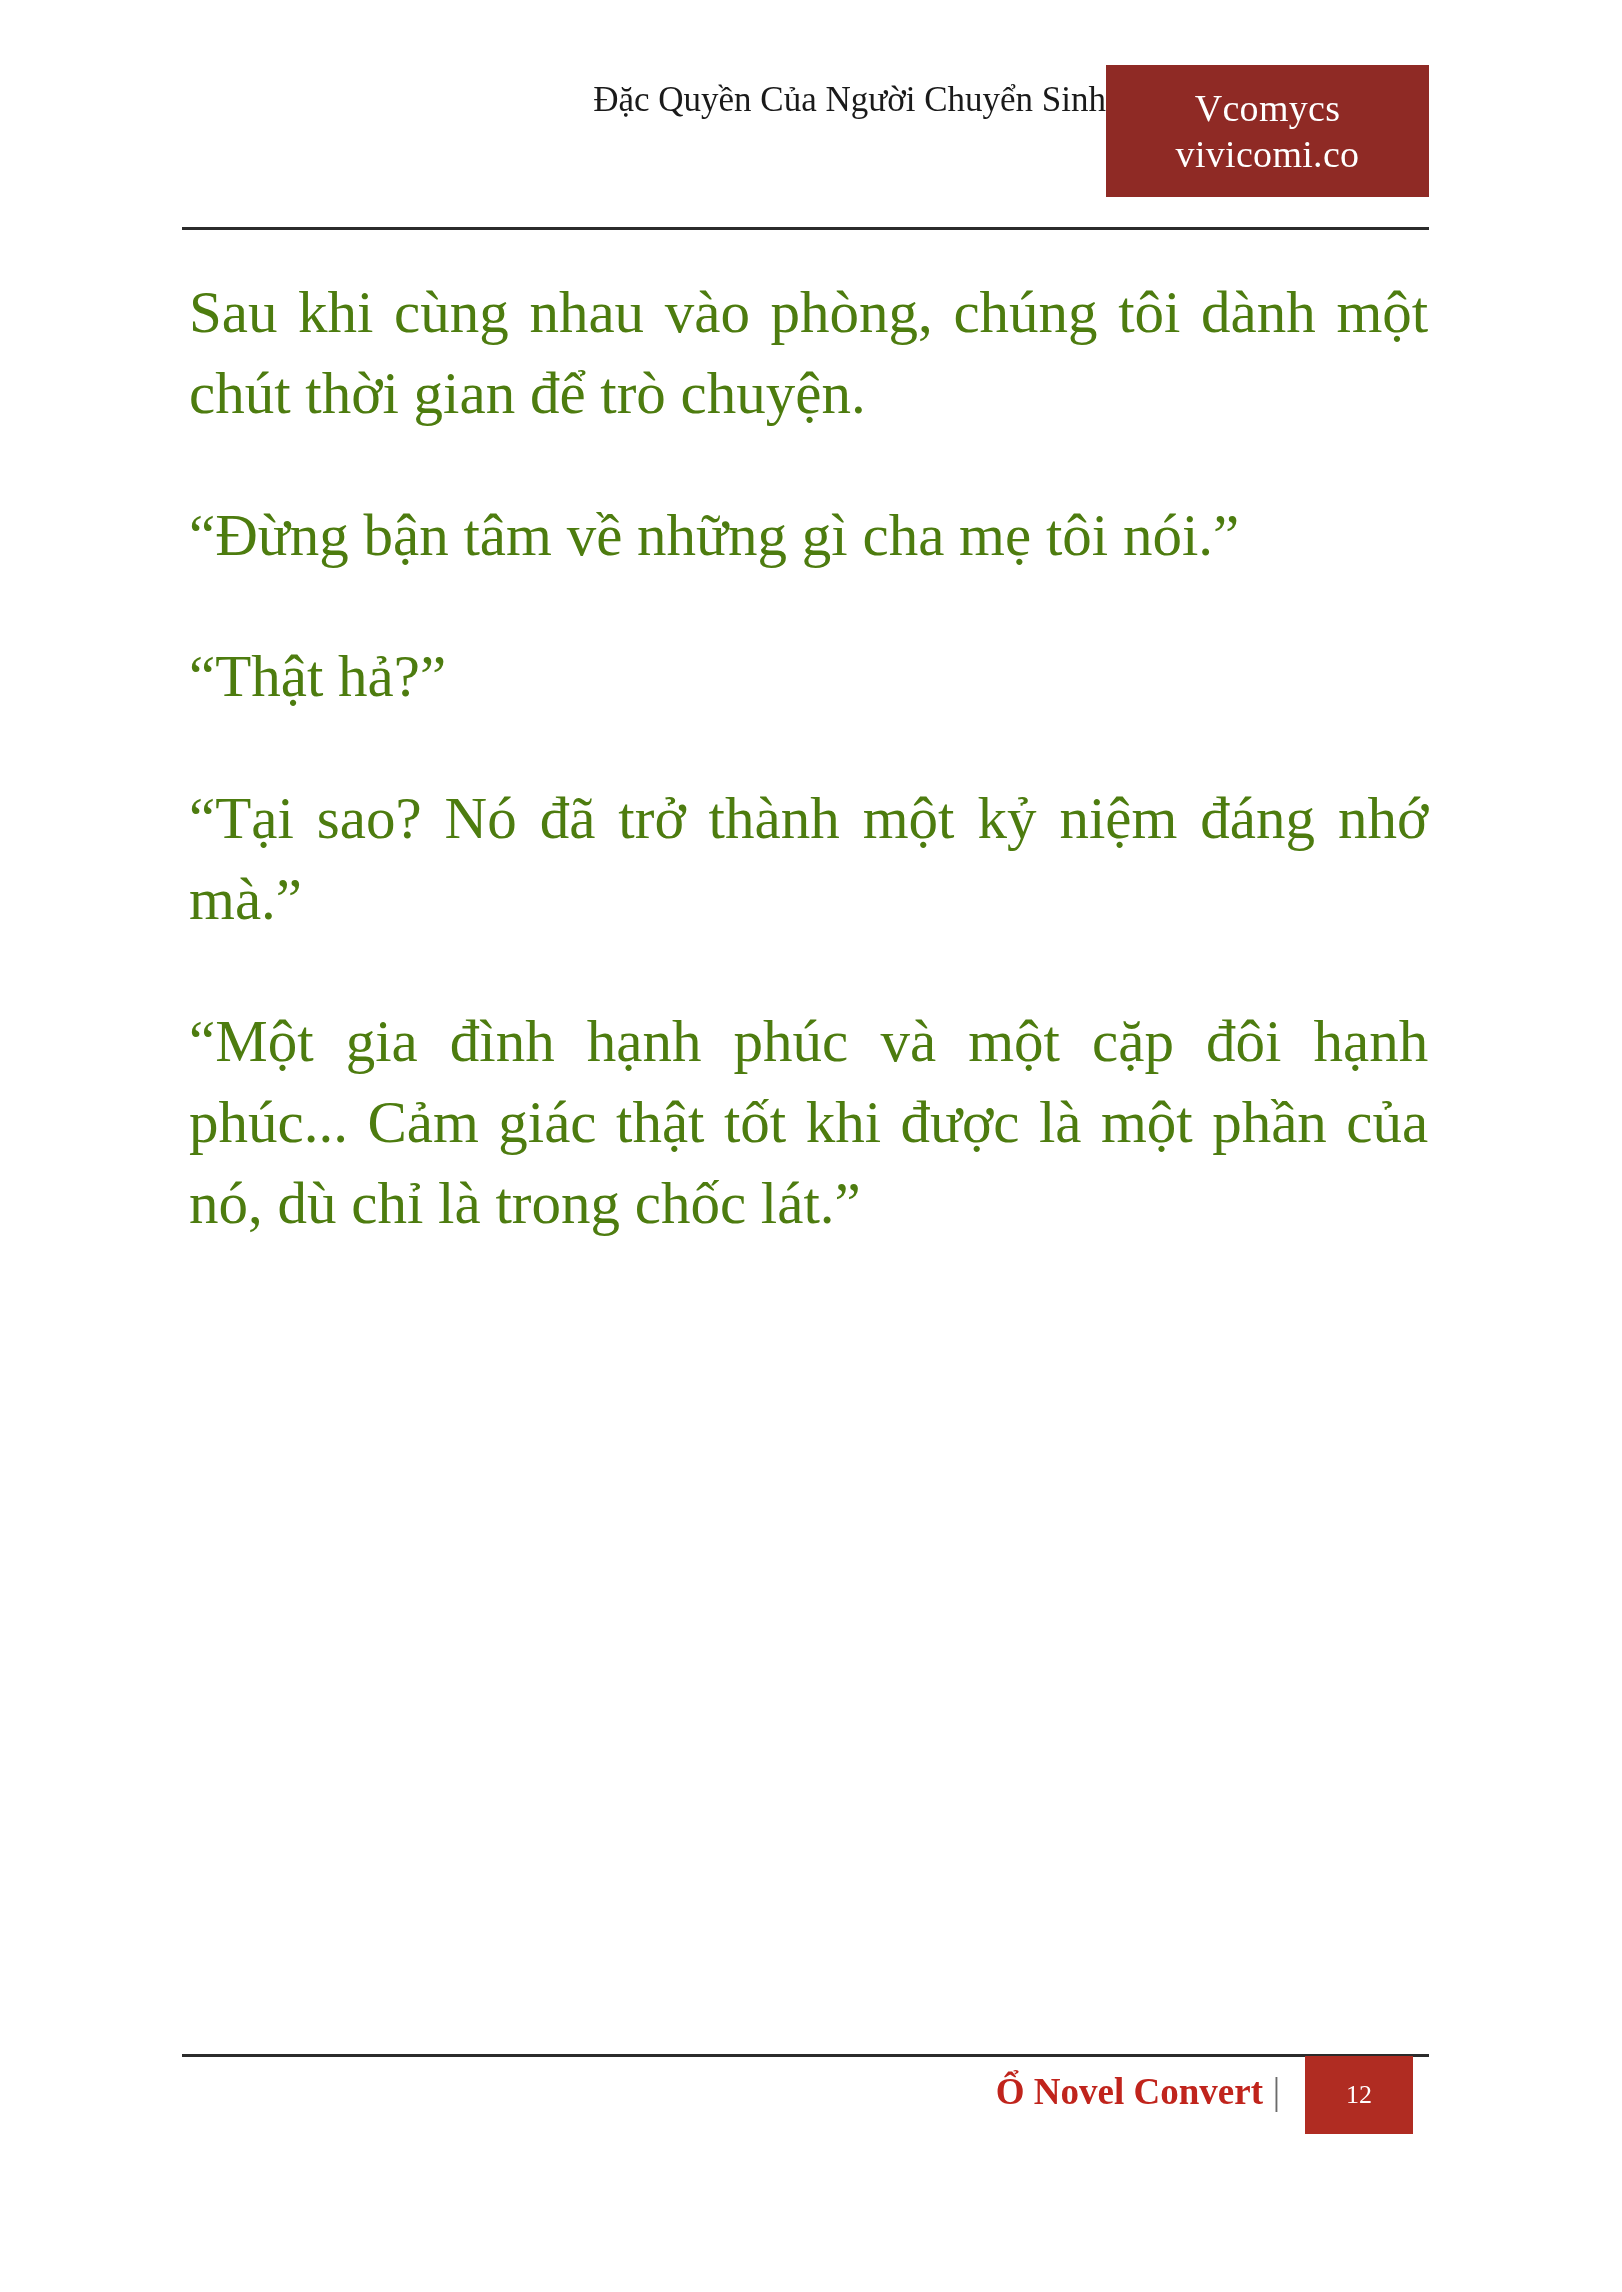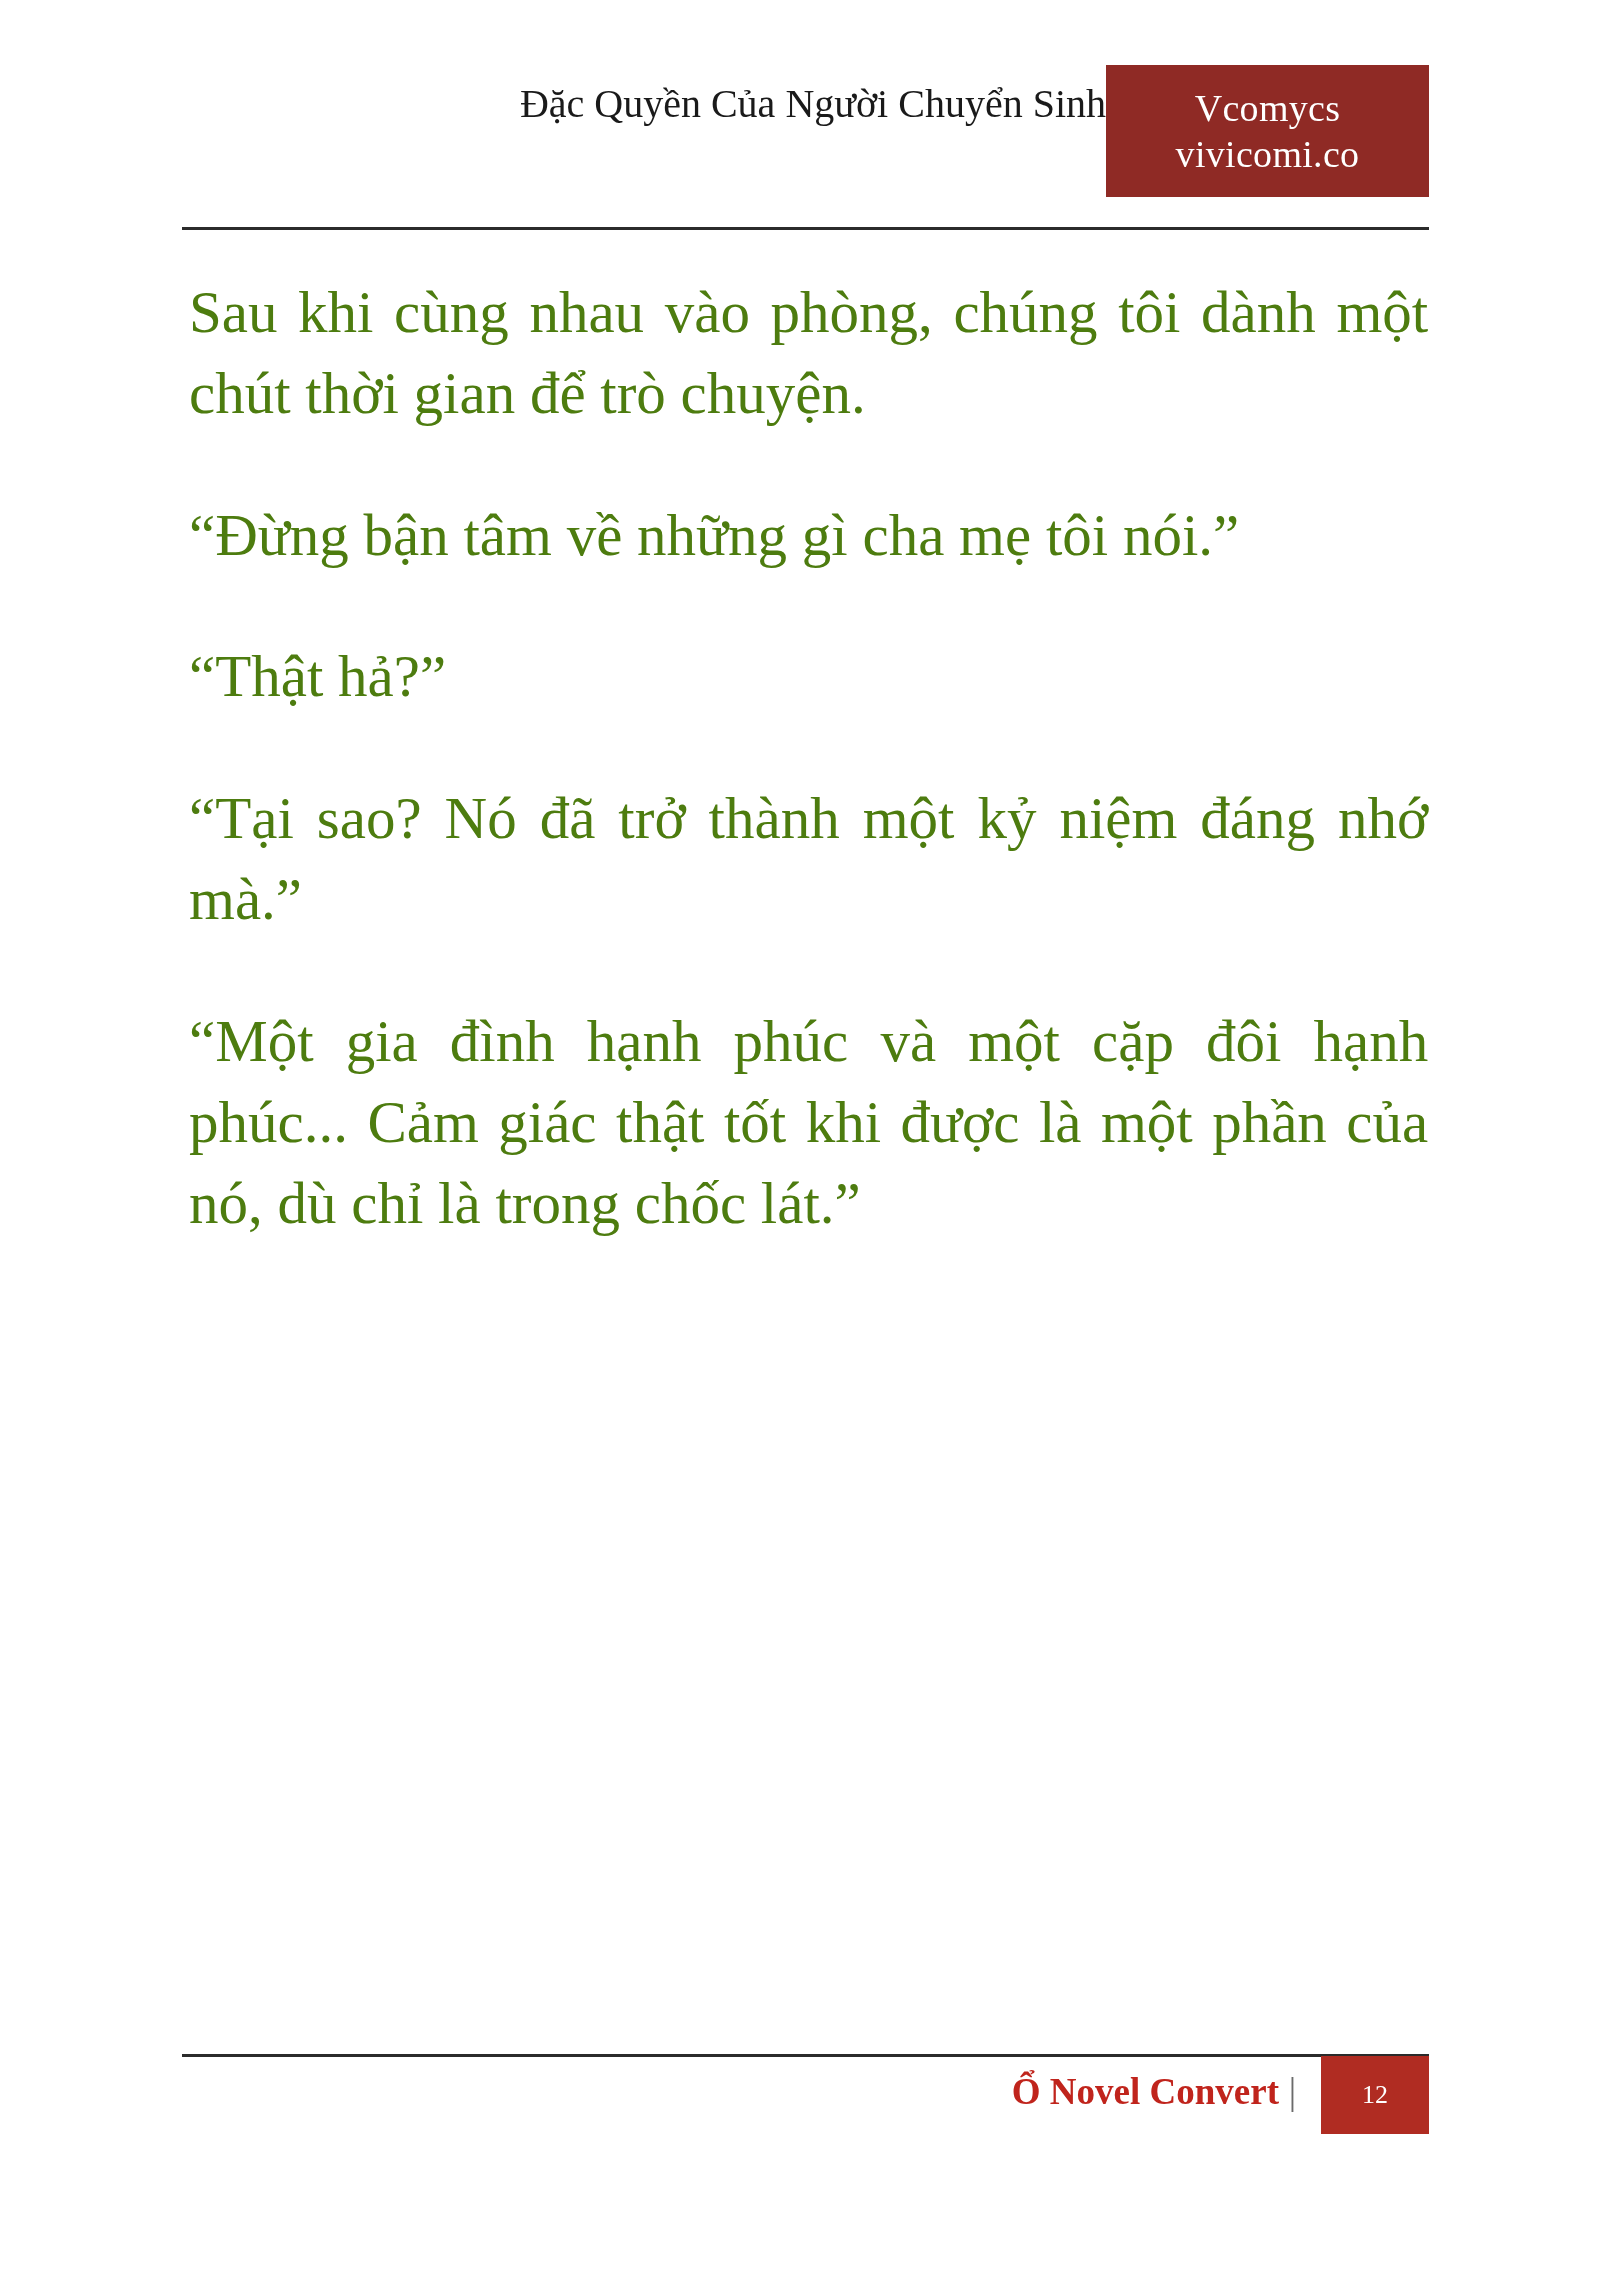--- a/index.html
+++ b/index.html
@@ -34,21 +34,21 @@
   }
   .header-titles {
     position: absolute;
     right: 323px;
     top: 0;
     text-align: right;
     line-height: 1.28;
   }
   .header-title-line {
     font-family: "Liberation Serif", serif;
-    font-size: 40px;
+    font-size: 35px;
     color: #1a1a1a;
     white-space: nowrap;
   }
   .header-badge {
     position: absolute;
     right: 0px;
     top: -12.7px;
     width: 323px;
     height: 132px;
     background: #8f2a25;
@@ -98,21 +98,21 @@
   .footer-rule {
     position: absolute;
     left: 182px;
     top: 2054px;
     width: 1247px;
     height: 2.9px;
     background: #2b2b2b;
   }
   .footer {
     position: absolute;
-    left: 182px;
+    left: 166px;
     top: 2062px;
     width: 1247px;
     height: 74px;
   }
   .footer-inner {
     position: absolute;
     right: 123px;
     top: 7.8px;
     display: flex;
     align-items: baseline;

